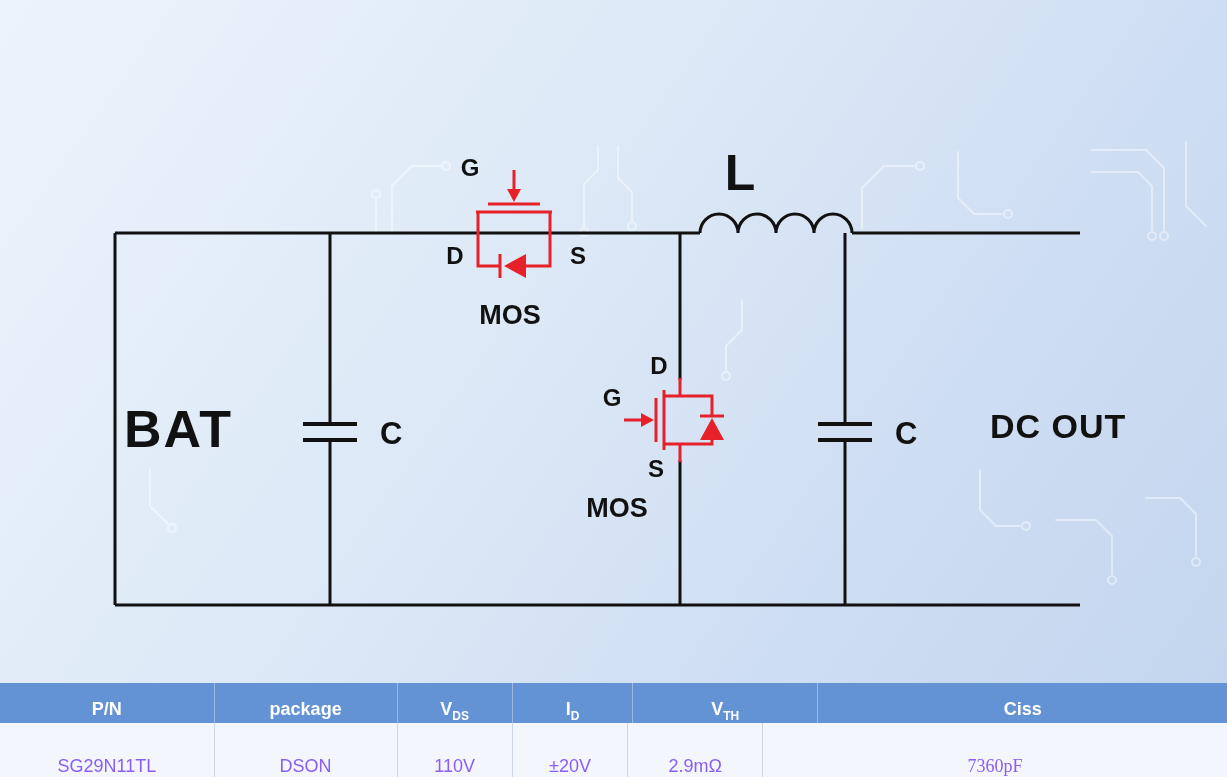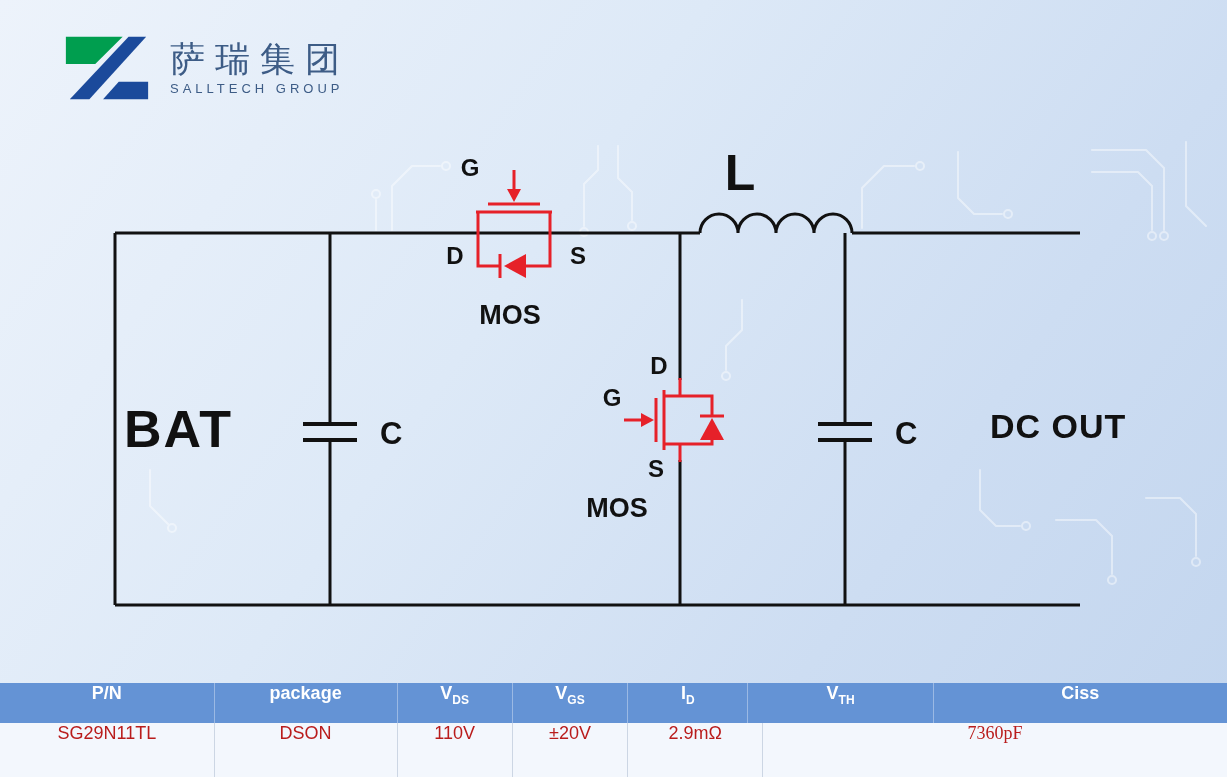--- a/index.html
+++ b/index.html
@@ -18,52 +18,41 @@
     font-family:"DejaVu Sans", sans-serif; line-height:1.1; white-space:nowrap;
   }
   .logo-en { font-size:13px; color:#3d5c86; letter-spacing:4px; margin-top:3px; white-space:nowrap; }
 
   
   .circuit { position:absolute; left:0; top:0; width:1227px; height:683px; }
 
   
   .spec-table { position:absolute; left:0; bottom:0; width:100%; }
   .trow { display:flex; width:100%; }
-  .cell { display:flex; align-items:flex-start; justify-content:center; }
+  .cell { display:flex; align-items:flex-end; justify-content:center; }
   .trow.head .cell {
     height:40px; background:#6493d5; color:#ffffff; font-weight:bold; font-size:18px;
     border-right:1px solid #9bb9e4;
   }
   .trow.head .cell:last-child { border-right:none; }
   .trow.body .cell {
-    height:54px; background:#f3f7fd; color:#b91c1c; font-size:18px;
+    height:54px; background:#f3f7fd; color:#8b5cf6; font-size:18px;
     border-right:1px solid #ccd6e4;
   }
   .trow.body .cell:last-child { border-right:none;font-family:Liberation Serif, serif; }
   .hdr { display:inline; white-space:nowrap; }
   .hdr sub { font-size:12px; font-weight:bold; }
   .w0{width:17.5%} .w1{width:14.9%} .w2{width:9.4%} .w3{width:9.4%}
   .w4{width:9.8%} .w5{width:11%} .w6{width:15.1%} .w7{flex:1}
 </style>
 </head>
 <body>
 
 <div class="page">
 
-  <header class="logo">
-    <svg class="logo-mark" viewBox="0 0 96 72">
-      <polygon points="6,4 64,4 36,32 6,32" fill="#009e4f"></polygon>
-      <polygon points="70,4 88,4 30,68 10,68" fill="#1b4a9b"></polygon>
-      <polygon points="44,68 90,68 90,50 60,50" fill="#1b4a9b"></polygon>
-    </svg>
-    <div class="logo-text">
-      <div class="logo-cn">萨瑞集团</div>
-      <div class="logo-en">SALLTECH GROUP</div>
-    </div>
-  </header>
 
   <svg class="circuit" viewBox="0 0 1227 683">
 
     <g stroke="#ffffff" stroke-width="2" fill="none" opacity="0.45" stroke-linecap="round" stroke-linejoin="round">
       <path d="M392,230 V186 L412,166 H440"></path>
         <circle cx="446" cy="166" r="4"></circle>
       <path d="M376,230 V200"></path>
         <circle cx="376" cy="194" r="4"></circle>
       <path d="M598,146 V170 L584,184 V226"></path>
         <circle cx="584" cy="232" r="4"></circle>
@@ -148,23 +137,20 @@
     <div class="trow head">
       <div class="cell w0">
           <span class="hdr"><span>P/N</span><sub></sub></span>
         </div>
       <div class="cell w1">
           <span class="hdr"><span>package</span><sub></sub></span>
         </div>
       <div class="cell w2">
           <span class="hdr"><span>V</span><sub>DS</sub></span>
         </div>
-      <div class="cell w3">
-          <span class="hdr"><span>V</span><sub>GS</sub></span>
-        </div>
       <div class="cell w4">
           <span class="hdr"><span>I</span><sub>D</sub></span>
         </div>
       <div class="cell w6">
           <span class="hdr"><span>V</span><sub>TH</sub></span>
         </div>
       <div class="cell w7">
           <span class="hdr"><span>Ciss</span><sub></sub></span>
         </div>
     </div>

